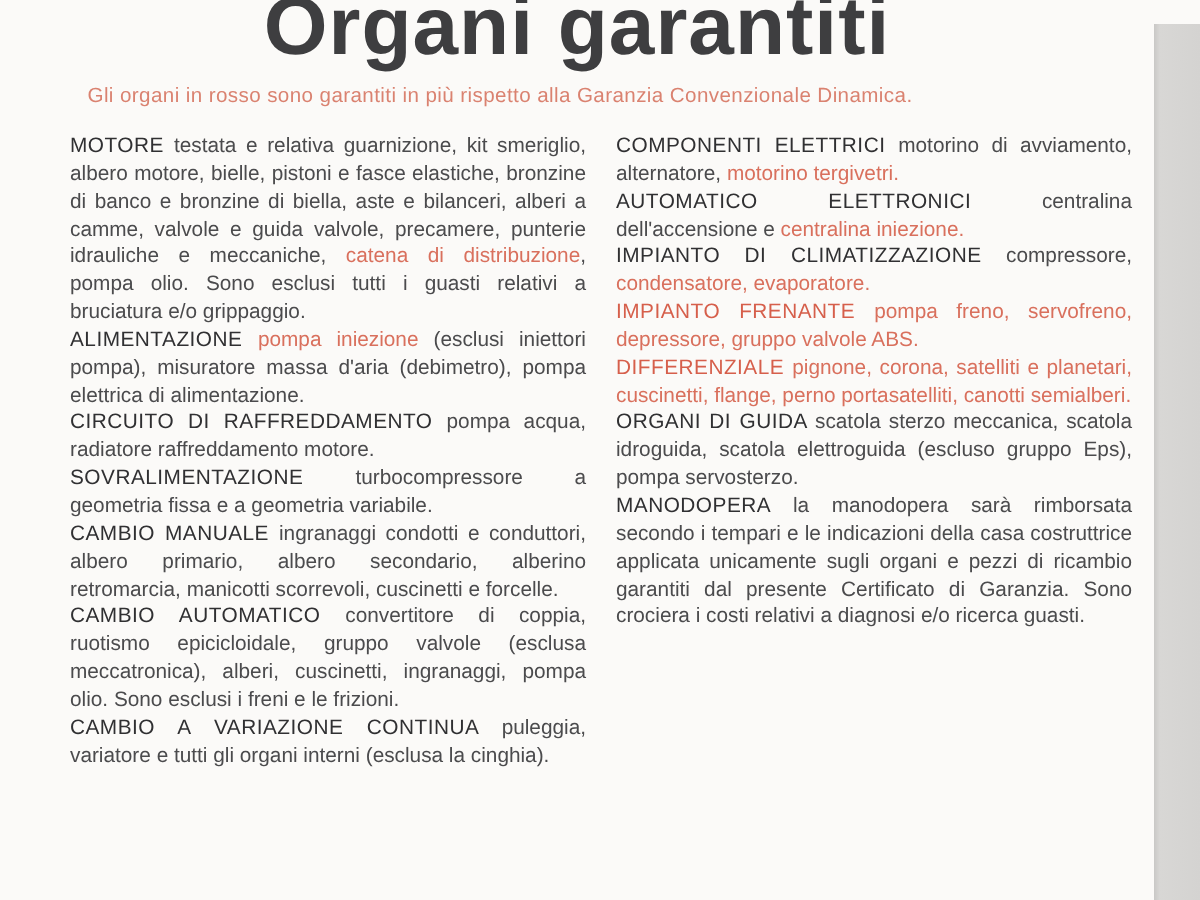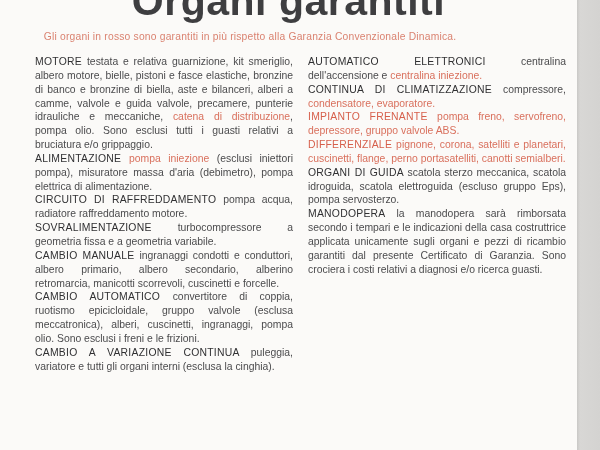--- a/index.html
+++ b/index.html
@@ -3,21 +3,21 @@
 <meta charset="utf-8">
 <style>
   html,body{margin:0;padding:0;}
   body{
     width:600px;height:450px;overflow:hidden;
     background:#fbfaf8;
     font-family:"Liberation Sans","DejaVu Sans",sans-serif;
     position:relative;
     -webkit-font-smoothing:antialiased;
   }
-  .page{position:absolute;inset:0;background:#fbfaf8;}
+  .page{position:absolute;inset:0;background:#fbfaf8;margin-top:12px;}
   .title{
     position:absolute;top:-22px;left:0;width:577px;
     margin:0;text-align:center;
     font-size:41px;font-weight:700;color:#3e3e40;
     letter-spacing:0.5px;white-space:nowrap;
   }
   .subtitle{
     position:absolute;top:31px;left:0;width:500px;
     margin:0;text-align:center;
     font-size:10.3px;color:#da8270;letter-spacing:0.2px;
@@ -51,22 +51,23 @@
     <div class="col" id="col-left">
         <p class="section"><span class="hdr">MOTORE </span><span>testata e relativa guarnizione, kit smeriglio, albero motore, bielle, pistoni e fasce elastiche, bronzine di banco e bronzine di biella, aste e bilanceri, alberi a camme, valvole e guida valvole, precamere, punterie idrauliche e meccaniche, </span><span class="red">catena di distribuzione</span><span>, pompa olio. Sono esclusi tutti i guasti relativi a bruciatura e/o grippaggio.</span></p>
         <p class="section"><span class="hdr">ALIMENTAZIONE </span><span class="red">pompa iniezione</span><span> (esclusi iniettori pompa), misuratore massa d'aria (debimetro), pompa elettrica di alimentazione.</span></p>
         <p class="section"><span class="hdr">CIRCUITO DI RAFFREDDAMENTO </span><span>pompa acqua, radiatore raffreddamento motore.</span></p>
         <p class="section"><span class="hdr">SOVRALIMENTAZIONE </span><span>turbocompressore a geometria fissa e a geometria variabile.</span></p>
         <p class="section"><span class="hdr">CAMBIO MANUALE </span><span>ingranaggi condotti e conduttori, albero primario, albero secondario, alberino retromarcia, manicotti scorrevoli, cuscinetti e forcelle.</span></p>
         <p class="section"><span class="hdr">CAMBIO AUTOMATICO </span><span>convertitore di coppia, ruotismo epicicloidale, gruppo valvole (esclusa meccatronica), alberi, cuscinetti, ingranaggi, pompa olio. Sono esclusi i freni e le frizioni.</span></p>
         <p class="section"><span class="hdr">CAMBIO A VARIAZIONE CONTINUA </span><span>puleggia, variatore e tutti gli organi interni (esclusa la cinghia).</span></p>
       </div>
     <div class="col" id="col-right">
+        <p class="section"><span class="hdr">COMPONENTI ELETTRICI </span><span>motorino di avviamento, alternatore, </span><span class="red">motorino tergivetri.</span></p>
         <p class="section"><span class="hdr">AUTOMATICO ELETTRONICI </span><span>centralina dell'accensione e </span><span class="red">centralina iniezione.</span></p>
-        <p class="section"><span class="hdr">CONTINUA DI CLIMATIZZAZIONE </span><span>compressore, </span><span class="red">condensatore, evaporatore.</span></p>
+        <p class="section"><span class="hdr">IMPIANTO DI CLIMATIZZAZIONE </span><span>compressore, </span><span class="red">condensatore, evaporatore.</span></p>
         <p class="section"><span class="hdr red">IMPIANTO FRENANTE </span><span class="red">pompa freno, servofreno, depressore, gruppo valvole ABS.</span></p>
         <p class="section"><span class="hdr red">DIFFERENZIALE </span><span class="red">pignone, corona, satelliti e planetari, cuscinetti, flange, perno portasatelliti, canotti semialberi.</span></p>
         <p class="section"><span class="hdr">ORGANI DI GUIDA </span><span>scatola sterzo meccanica, scatola idroguida, scatola elettroguida (escluso gruppo Eps), pompa servosterzo.</span></p>
         <p class="section"><span class="hdr">MANODOPERA </span><span>la manodopera sarà rimborsata secondo i tempari e le indicazioni della casa costruttrice applicata unicamente sugli organi e pezzi di ricambio garantiti dal presente Certificato di Garanzia. Sono crociera i costi relativi a diagnosi e/o ricerca guasti.</span></p>
       </div>
   </div>
   <div class="scan-strip"></div>
 </div>
 
 </body></html>

